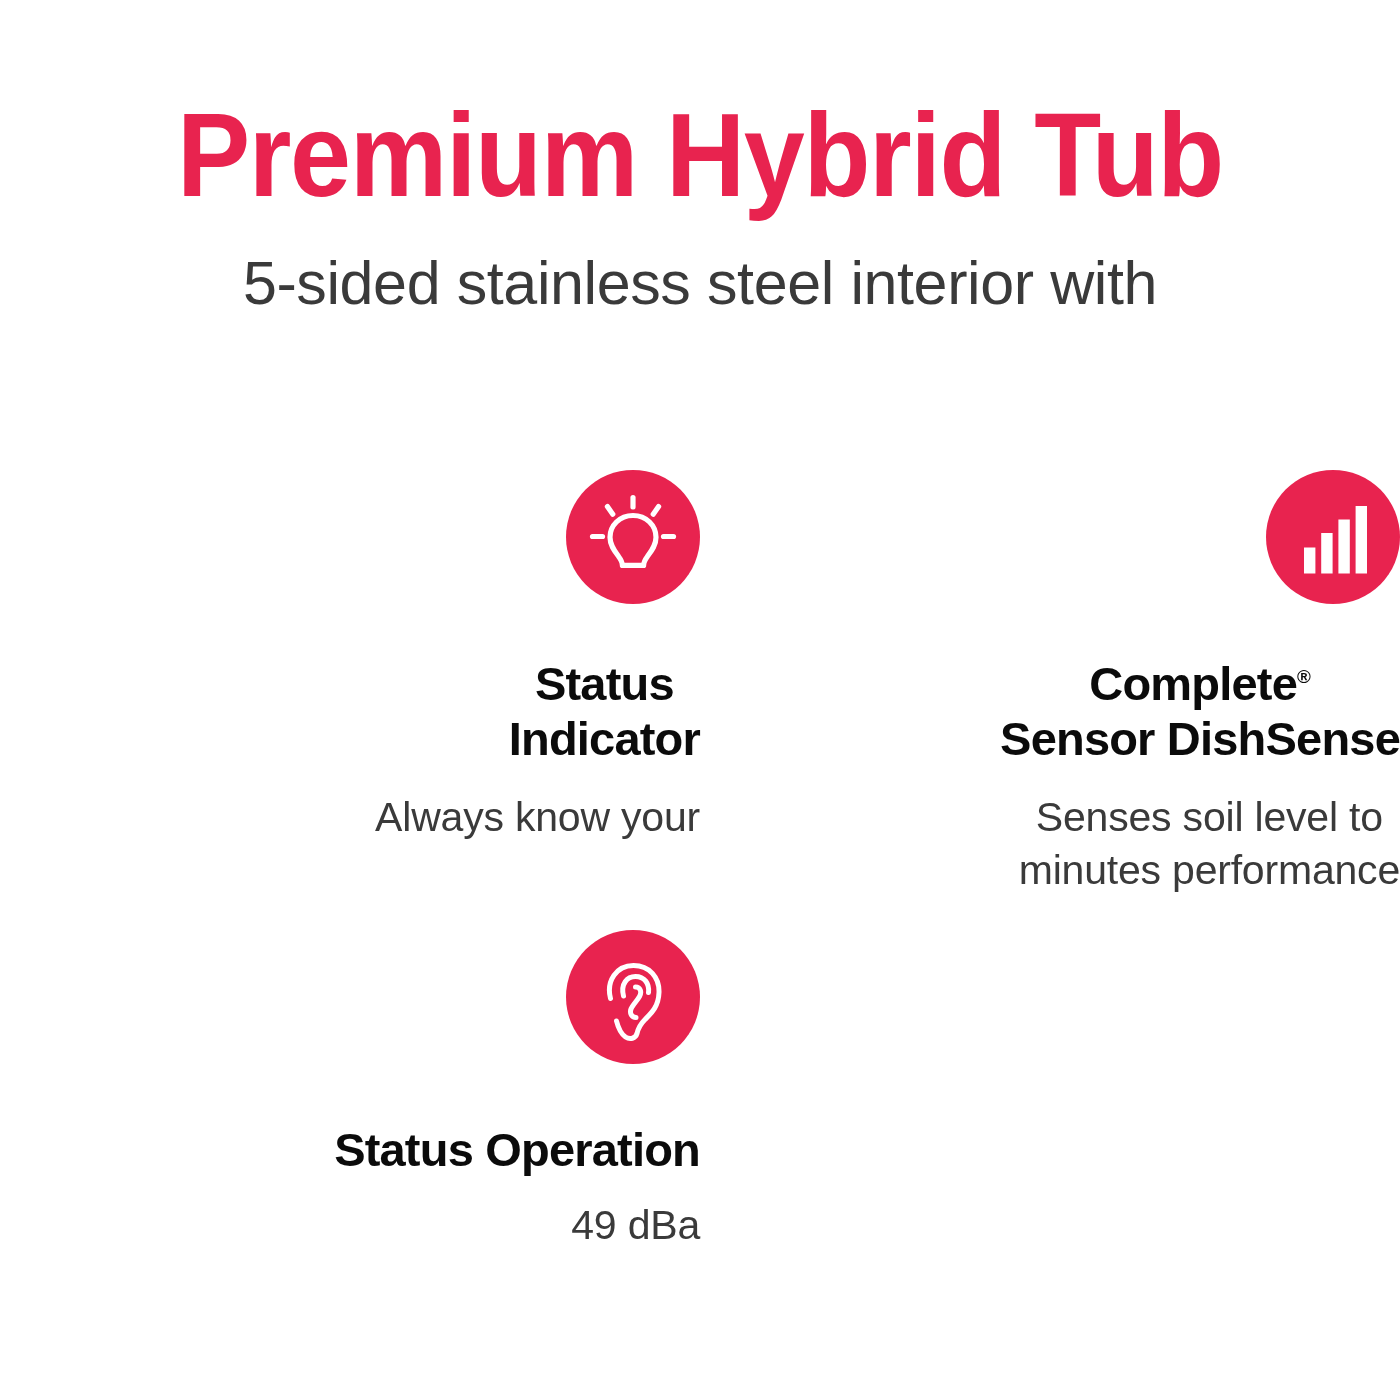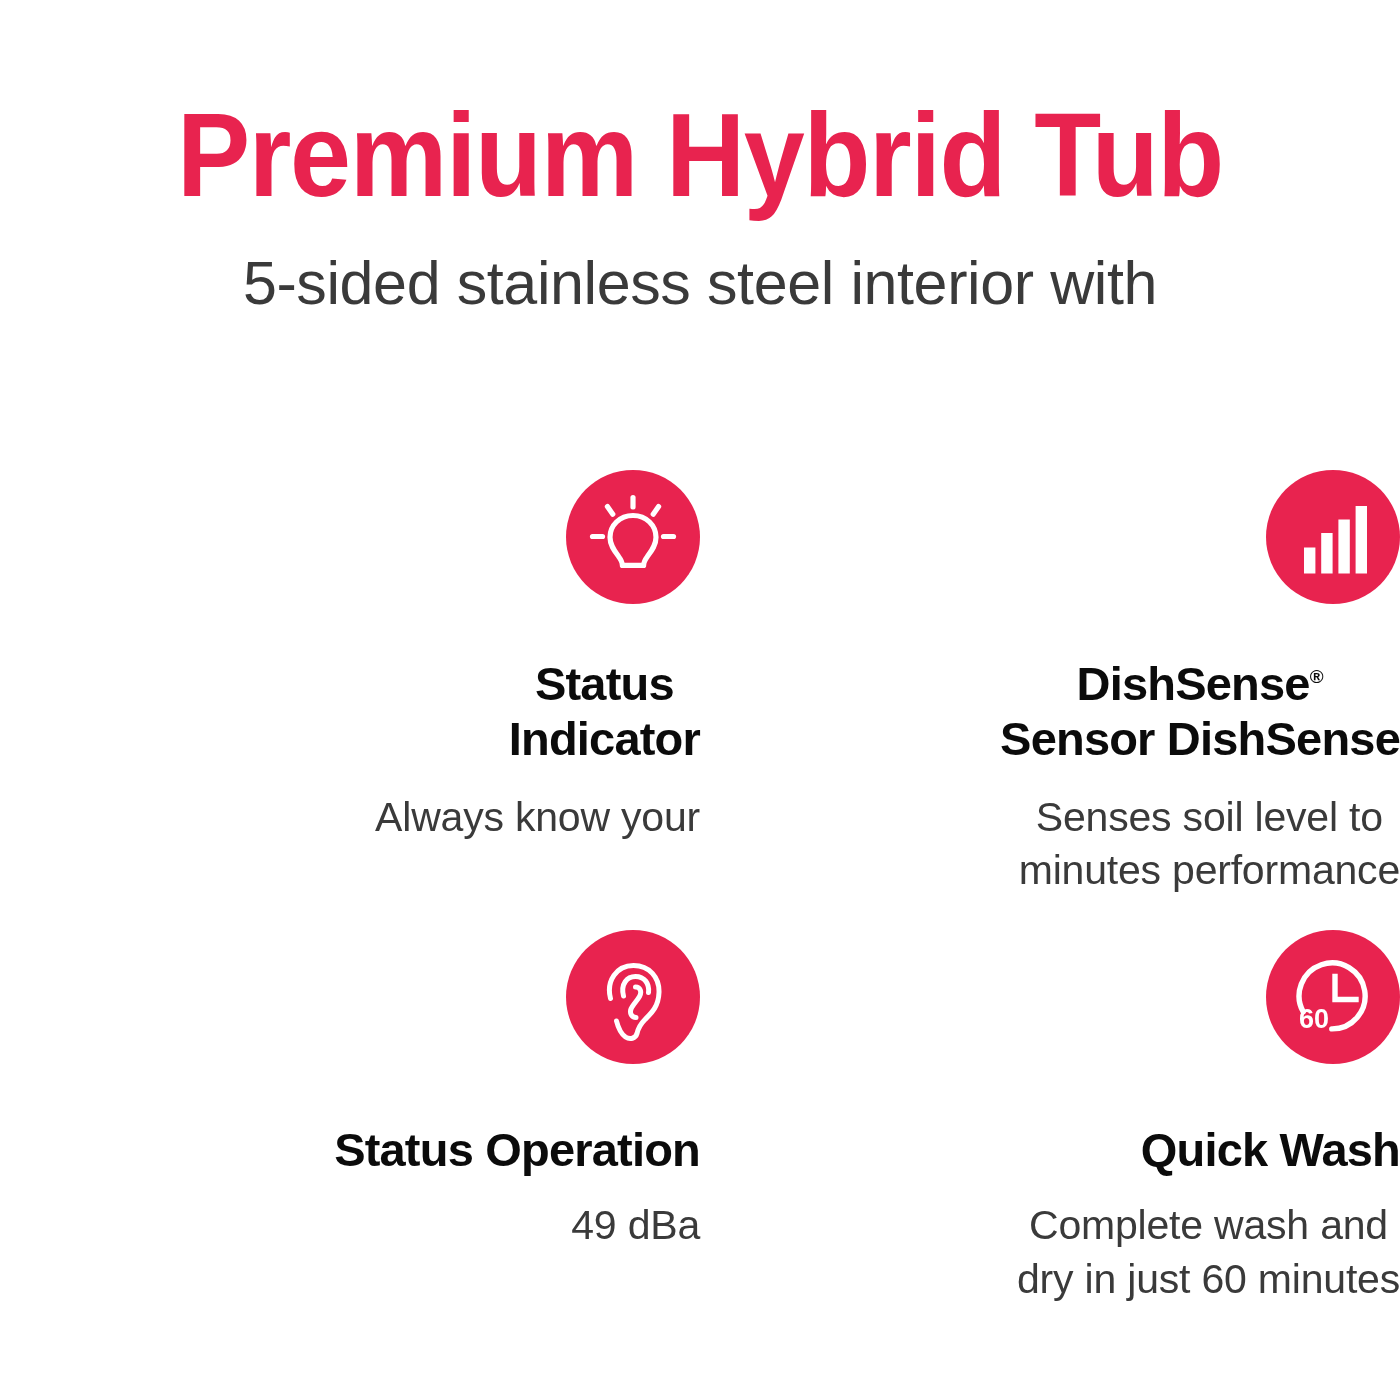--- a/index.html
+++ b/index.html
@@ -179,21 +179,21 @@
               <rect x="19" y="58.5" width="11.4" height="26"></rect>
               <rect x="36.2" y="44" width="11.4" height="40.5"></rect>
               <rect x="53.4" y="30.5" width="11.4" height="54"></rect>
               <rect x="70.6" y="17" width="11.4" height="67.5"></rect>
             </g>
           </svg>
         </span>
       </div>
 
       <h2 class="feature-heading">
-        <span class="head-line"><span>DishSense</span><span class="reg">®</span></span>
+        <span class="head-line"><span>Complete</span><span class="reg">®</span></span>
         <span class="head-line">Sensor DishSense</span>
       </h2>
 
       <p class="feature-desc">
         <span class="desc-line">Senses soil level to</span>
         <span class="desc-line">minutes performance</span>
       </p>
     </div>
 
     <div class="feature col-left row2">
@@ -224,43 +224,15 @@
 
       <h2 class="feature-heading">
         <span class="head-line">Status Operation</span>
       </h2>
 
       <p class="feature-desc">
         <span class="desc-line">49 dBa</span>
       </p>
     </div>
 
-    <div class="feature col-right row2">
-      <div class="icon-badge">
-        <span>
-          <svg width="96" height="96" viewBox="0 0 96 96" aria-hidden="true">
-
-            <g fill="none" stroke="#ffffff" stroke-width="5.4" stroke-linecap="round">
-              <path d="M18.2 62.8
-                       A 33 33 0 1 1 46.8 79.9"></path>
-            </g>
-
-            <g fill="none" stroke="#ffffff" stroke-width="5.4" stroke-linecap="square" stroke-linejoin="miter">
-              <path d="M50 27.5 L50 50.5 L71 50.5"></path>
-            </g>
-
-            <text x="29" y="79" fill="#ffffff" font-family="'Liberation Sans', sans-serif" font-size="27" font-weight="700" text-anchor="middle">60</text>
-          </svg>
-        </span>
-      </div>
-
-      <h2 class="feature-heading">
-        <span class="head-line">Quick Wash</span>
-      </h2>
-
-      <p class="feature-desc">
-        <span class="desc-line">Complete wash and</span>
-        <span class="desc-line">dry in just 60 minutes</span>
-      </p>
-    </div>
 
   </div>
 </div>
 
 </body></html>

